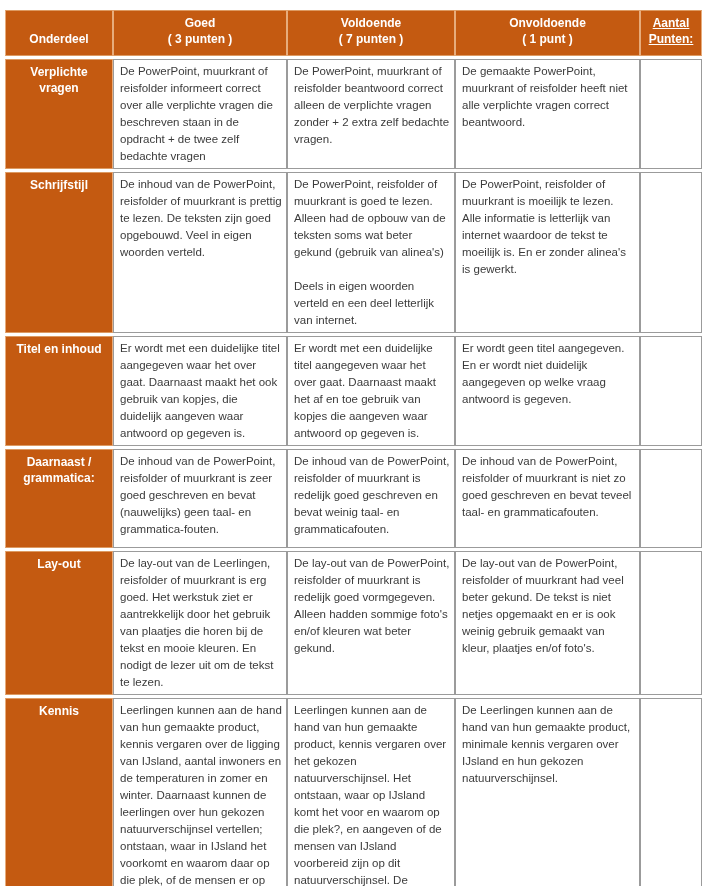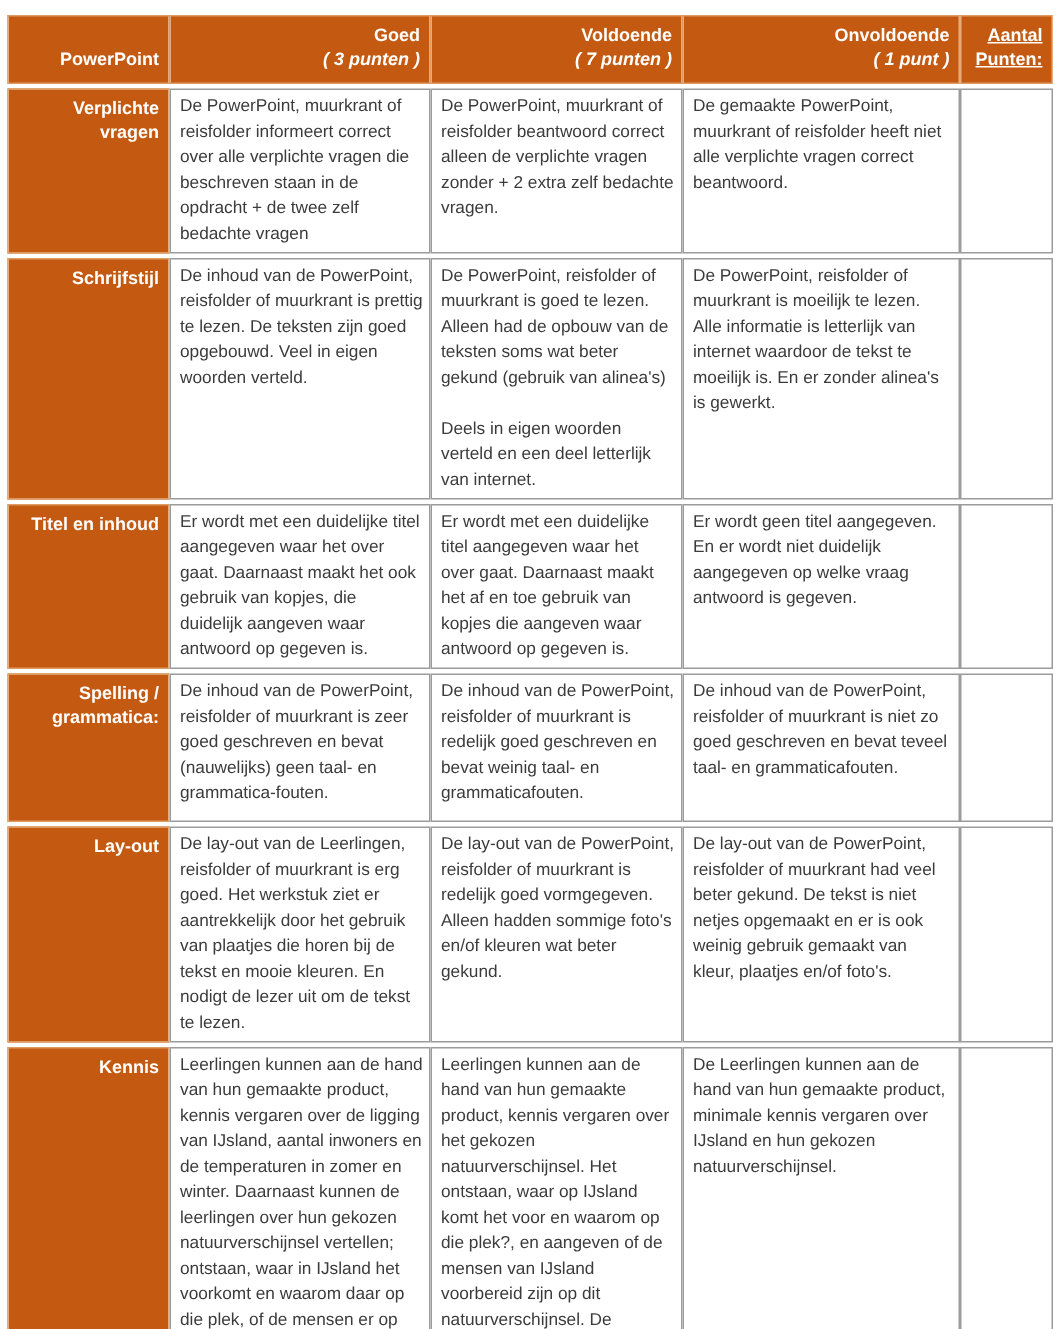--- a/index.html
+++ b/index.html
@@ -25,25 +25,25 @@
   .accent {
     background: #C45A11;
     color: #ffffff;
     font-weight: bold;
     font-size: 12px;
     line-height: 16px;
     padding: 4px 6px 2px 6px;
     border: 1px solid #DD9A62;
     border-left-color: #E7AC7C;
     border-right-color: #E7AC7C;
-    text-align: right;
+    text-align: center;
   }
   th.accent { font-weight: bold; }
   .onderdeel-cell { vertical-align: middle; padding-top: 14px; }
-  .points-line { font-style: italic; font-weight: bold; display: block; }
+  .points-line { font-weight: bold; display: block; }
   .aantal-head { white-space: pre-line; text-decoration: underline; }
   
   .cell {
     background: #ffffff;
     color: #3B3B3B;
     font-size: 11.5px;
     line-height: 17px;
     padding: 3px 4px 3px 6px;
     border: 1px solid #9B9B9B;
     white-space: pre-line;
@@ -57,21 +57,21 @@
   <colgroup>
     <col style="width:108px">
     <col style="width:174px">
     <col style="width:168px">
     <col style="width:185px">
     <col style="width:62px">
   </colgroup>
 
   <tbody>
       <tr style="height:46px">
-    <th class="accent onderdeel-cell">PowerPoint</th>
+    <th class="accent onderdeel-cell">Onderdeel</th>
     <th class="accent">
       <span>Goed</span>
       <span class="points-line">( 3 punten )</span>
     </th>
     <th class="accent">
       <span>Voldoende</span>
       <span class="points-line">( 7 punten )</span>
     </th>
     <th class="accent">
       <span>Onvoldoende</span>
@@ -101,21 +101,21 @@
 
   <tr style="height:85px">
     <td class="accent">Titel en inhoud</td>
     <td class="cell">Er wordt met een duidelijke titel aangegeven waar het over gaat. Daarnaast maakt het ook gebruik van kopjes, die duidelijk aangeven waar antwoord op gegeven is.</td>
     <td class="cell">Er wordt met een duidelijke titel aangegeven waar het over gaat. Daarnaast maakt het af en toe gebruik van kopjes die aangeven waar antwoord op gegeven is.</td>
     <td class="cell">Er wordt geen titel aangegeven. En er wordt niet duidelijk aangegeven op welke vraag antwoord is gegeven.</td>
     <td class="punten-cell"></td>
   </tr>
 
   <tr style="height:99px">
-    <td class="accent">Spelling / grammatica:</td>
+    <td class="accent">Daarnaast / grammatica:</td>
     <td class="cell">De inhoud van de PowerPoint, reisfolder of muurkrant is zeer goed geschreven en bevat (nauwelijks) geen taal- en grammatica-fouten.</td>
     <td class="cell">De inhoud van de PowerPoint, reisfolder of muurkrant is redelijk goed geschreven en bevat weinig taal- en grammaticafouten.</td>
     <td class="cell">De inhoud van de PowerPoint, reisfolder of muurkrant is niet zo goed geschreven en bevat teveel taal- en grammaticafouten.</td>
     <td class="punten-cell"></td>
   </tr>
 
   <tr style="height:119px">
     <td class="accent">Lay-out</td>
     <td class="cell">De lay-out van de Leerlingen, reisfolder of muurkrant is erg goed. Het werkstuk ziet er aantrekkelijk door het gebruik van plaatjes die horen bij de tekst en mooie kleuren. En nodigt de lezer uit om de tekst te lezen.</td>
     <td class="cell">De lay-out van de PowerPoint, reisfolder of muurkrant is redelijk goed vormgegeven. Alleen hadden sommige foto's en/of kleuren wat beter gekund.</td>

